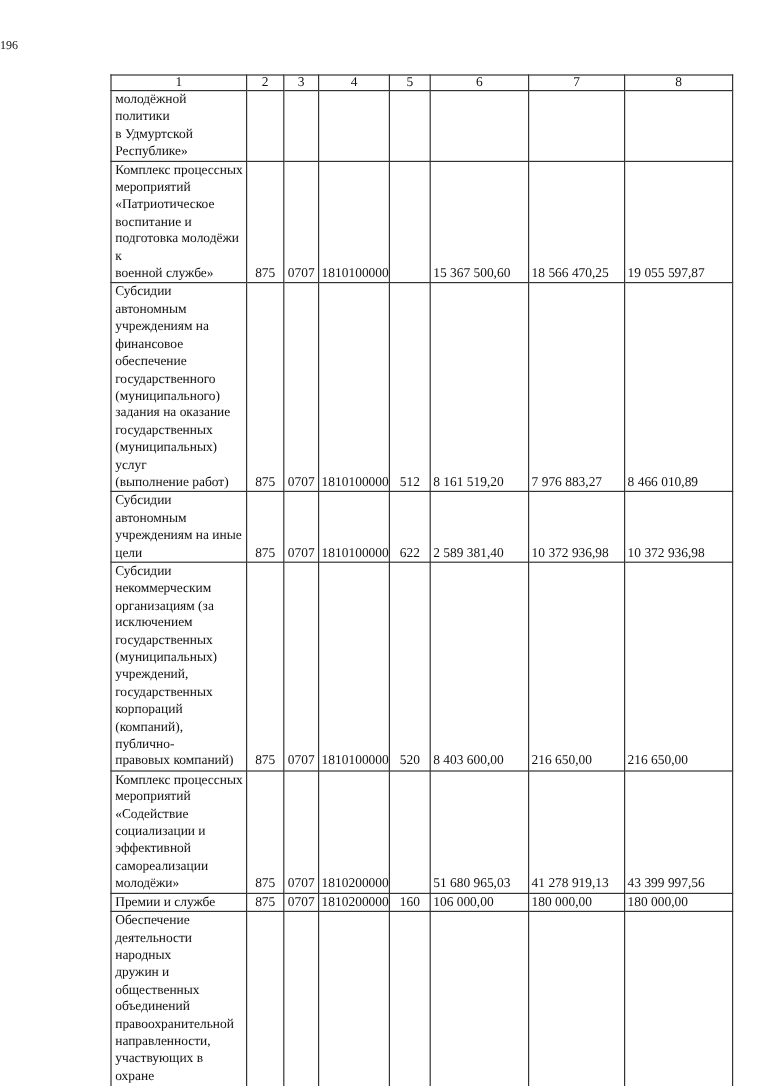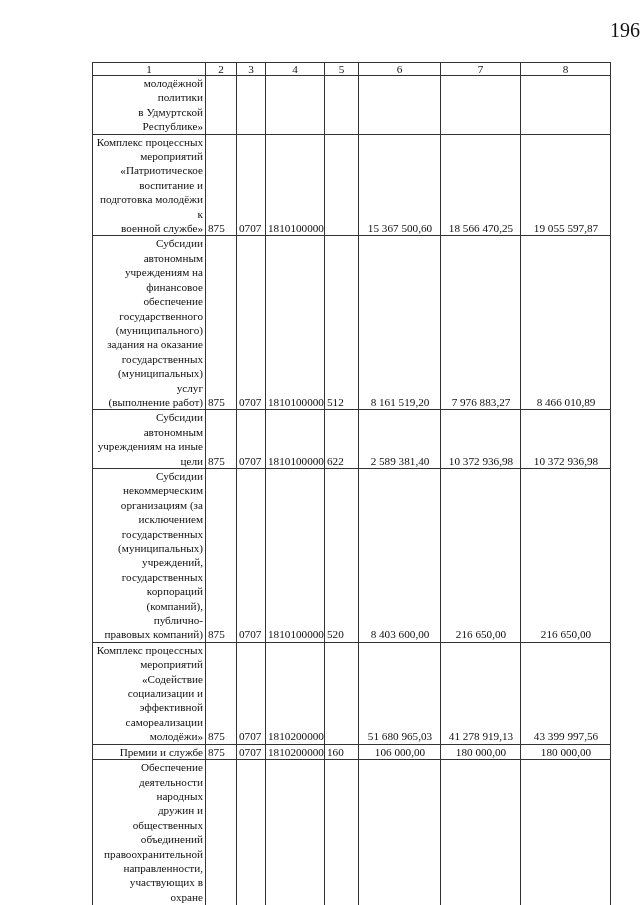--- a/index.html
+++ b/index.html
@@ -1,26 +1,26 @@
 <!DOCTYPE html>
 <html><head>
 <meta charset="utf-8">
 <style>
   html, body { margin:0; padding:0; background:#ffffff; }
   body { width:640px; height:905px; position:relative; overflow:hidden;
          font-family:"Liberation Serif", "DejaVu Serif", serif; color:#111; }
-  .page-num { position:absolute; top:19px; left:0; width:640px; text-align:right;
-              font-size:20px; }
+  .page-num { position:absolute; top:33px; left:0; width:640px; text-align:left;
+              font-size:10px; }
   table { position:absolute; left:92px; top:62px; border-collapse:collapse;
           table-layout:fixed; width:518px; font-size:11.2px; line-height:14.4px; }
   td, th { border:1px solid #333; padding:0 2px; vertical-align:bottom; }
   th { font-weight:normal; text-align:center; height:12px; line-height:12px; padding:0; }
-  td.desc { text-align:right; white-space:pre-line; padding-left:3px; }
-  td.c { }
-  td.r { text-align:center; padding-right:1px; }
+  td.desc { text-align:left; white-space:pre-line; padding-left:3px; }
+  td.c { text-align:center; }
+  td.r { text-align:left; padding-right:1px; }
 </style>
 </head>
 <body>
 
 <div class="page-num">196</div>
 
 <table>
   <colgroup>
     <col style="width:113px">
       <col style="width:31px">

